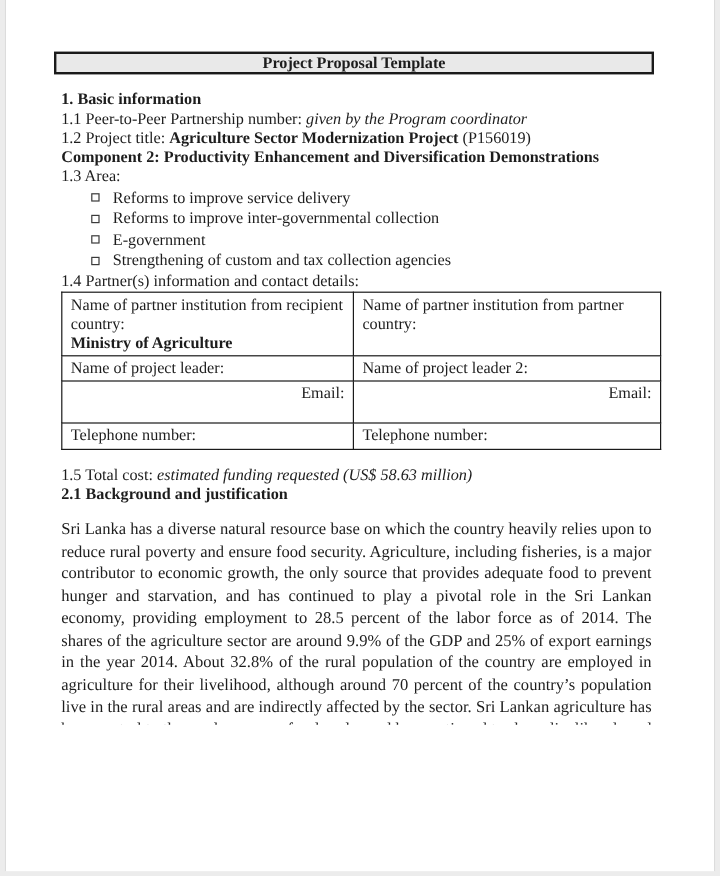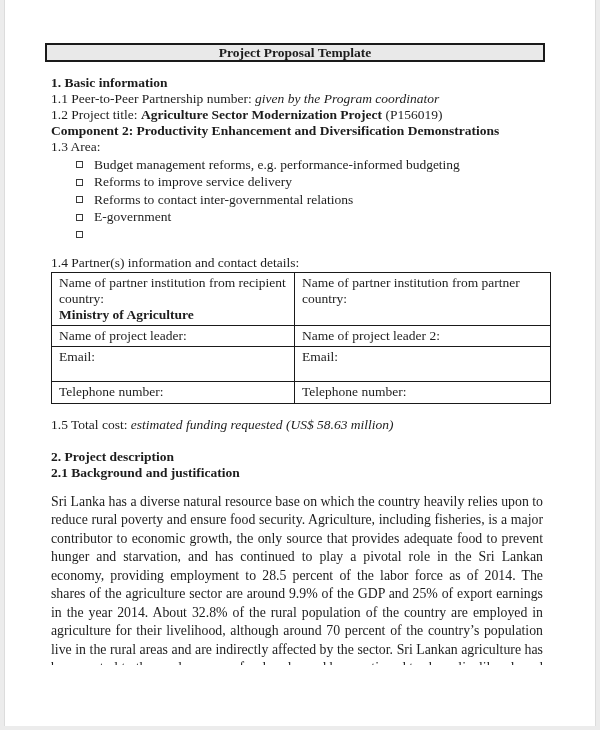--- a/index.html
+++ b/index.html
@@ -70,21 +70,21 @@
   .partners-table td {
     border: 1px solid var(--border);
     vertical-align: top;
     padding: 2px 7px 2px 7px;
     font-size: 13.5px;
     line-height: 16px;
   }
   .col-left { width: 243px; }
   .row-institution td { height: 45px; }
   .row-leader td { height: 16px; }
-  .row-email td { height: 35px; }
+  .row-email td { height: 35px; text-align: right; }
   .row-phone td { height: 22px; }
   .para {
     margin-top: 12px;
     font-size: 13.8px;
     line-height: 18.5px;
     text-align: justify;
     height: 172px;
     overflow: hidden;
   }
 </style>
@@ -104,40 +104,37 @@
 
     <div class="line"><span>1.2 Project title: </span><span class="h-bold">Agriculture Sector Modernization Project</span><span> (P156019)</span></div>
 
     <div class="line h-bold">Component 2: Productivity Enhancement and Diversification Demonstrations</div>
 
     <div class="line">1.3 Area:</div>
 
     <div class="opt-list">
       <div class="opt">
           <span class="cb"></span>
-          <span>Budget management reforms, e.g. performance-informed budgeting</span>
-        </div>
-      <div class="opt">
-          <span class="cb"></span>
           <span>Reforms to improve service delivery</span>
         </div>
       <div class="opt">
           <span class="cb"></span>
-          <span>Reforms to contact inter-governmental relations</span>
+          <span>Reforms to improve inter-governmental collection</span>
         </div>
       <div class="opt">
           <span class="cb"></span>
           <span>E-government</span>
         </div>
       <div class="opt">
           <span class="cb"></span>
+          <span>Strengthening of custom and tax collection agencies</span>
         </div>
     </div>
 
-    <div class="line" style="margin-top:11px">1.4 Partner(s) information and contact details:</div>
+    <div class="line" style="margin-top:0">1.4 Partner(s) information and contact details:</div>
 
     <table class="partners-table">
       <tbody>
           <tr class="row-institution">
         <td class="col-left">
           <span>Name of partner institution from recipient country:</span><br>
           <span class="h-bold">Ministry of Agriculture</span>
         </td>
         <td>
           <span>Name of partner institution from partner country:</span>
@@ -153,21 +150,20 @@
       </tr>
       <tr class="row-phone">
         <td class="col-left"><span>Telephone number:</span></td>
         <td><span>Telephone number:</span></td>
       </tr>
     </tbody>
       </table>
 
     <div class="line mt13"><span>1.5 Total cost: </span><span class="it">estimated funding requested (US$ 58.63 million)</span></div>
 
-    <div class="line h-bold mt15" style="margin-top:16px">2. Project description</div>
 
     <div class="line h-bold mt15">2.1 Background and justification</div>
 
     <div class="para">
       <span>Sri Lanka has a diverse natural resource base on which the country heavily relies upon to reduce rural poverty and ensure food security. Agriculture, including fisheries, is a major contributor to economic growth, the only source that provides adequate food to prevent hunger and starvation, and has continued to play a pivotal role in the Sri Lankan economy, providing employment to 28.5 percent of the labor force as of 2014. The shares of the agriculture sector are around 9.9% of the GDP and 25% of export earnings in the year 2014. About 32.8% of the rural population of the country are employed in agriculture for their livelihood, although around 70 percent of the country’s population live in the rural areas and are indirectly affected by the sector. Sri Lankan agriculture</span>
       <span>has been central to the rural economy for decades and has continued to shape livelihoods and food production across the country.</span>
     </div>
 
   </div>
 </div>

